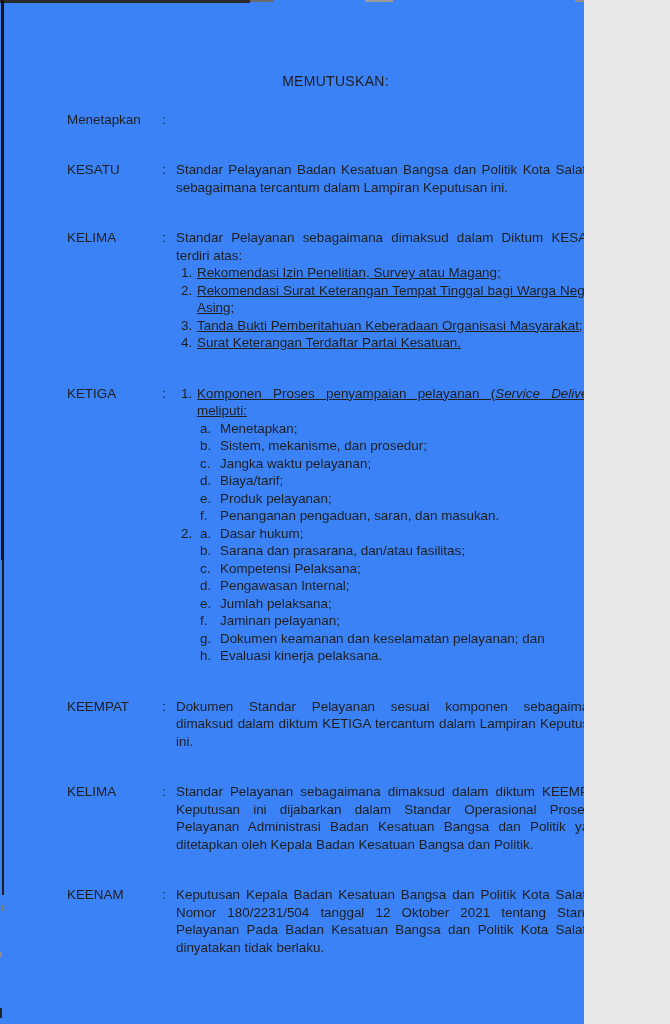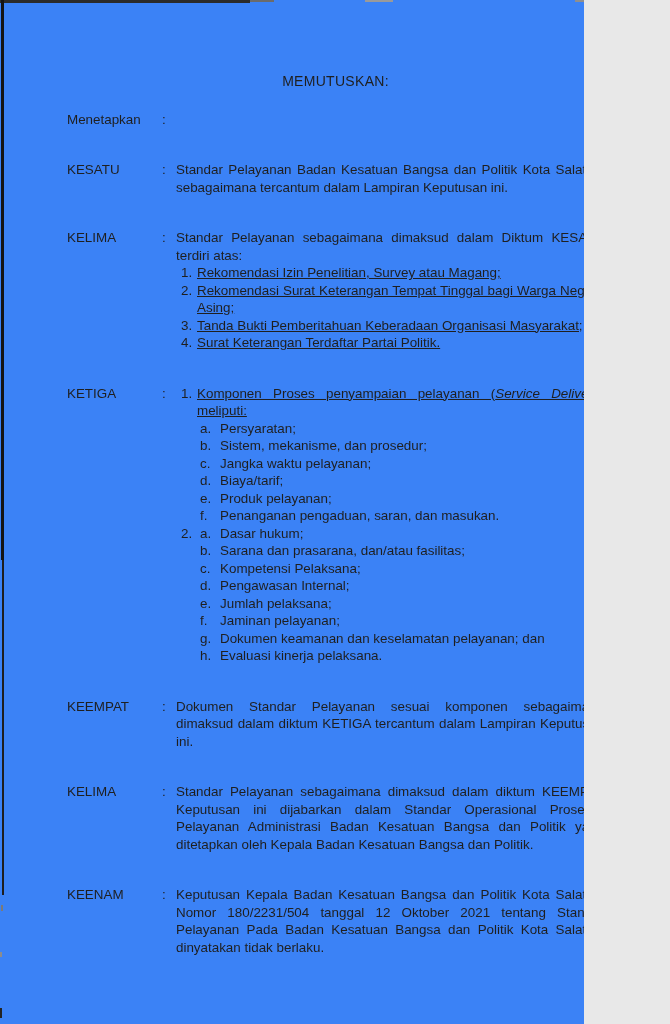--- a/index.html
+++ b/index.html
@@ -87,40 +87,40 @@
           <div class="ni">
             <span class="mk">2.</span>
             <span class="itext">Rekomendasi Surat Keterangan Tempat Tinggal bagi Warga Negara Asing;</span>
           </div>
           <div class="ni">
             <span class="mk">3.</span>
             <span class="itext">Tanda Bukti Pemberitahuan Keberadaan Organisasi Masyarakat;</span>
           </div>
           <div class="ni">
             <span class="mk">4.</span>
-            <span class="itext">Surat Keterangan Terdaftar Partai Politik.</span>
+            <span class="itext">Surat Keterangan Terdaftar Partai Kesatuan.</span>
           </div>
         </div>
       </div>
     </div>
 
     <div class="row section">
       <span class="lbl">KETIGA</span>
       <span class="mk">:</span>
       <div>
         <div class="nlist">
 
           <div class="ni">
             <span class="mk">1.</span>
             <div>
               <div class="itext"><span>Komponen Proses penyampaian pelayanan (</span><i>Service Delivery</i><span>) meliputi:</span></div>
               <div class="slist">
                 <div class="si">
                   <span class="mk">a.</span>
-                  <span>Persyaratan;</span>
+                  <span>Menetapkan;</span>
                 </div>
                 <div class="si">
                   <span class="mk">b.</span>
                   <span>Sistem, mekanisme, dan prosedur;</span>
                 </div>
                 <div class="si">
                   <span class="mk">c.</span>
                   <span>Jangka waktu pelayanan;</span>
                 </div>
                 <div class="si">

